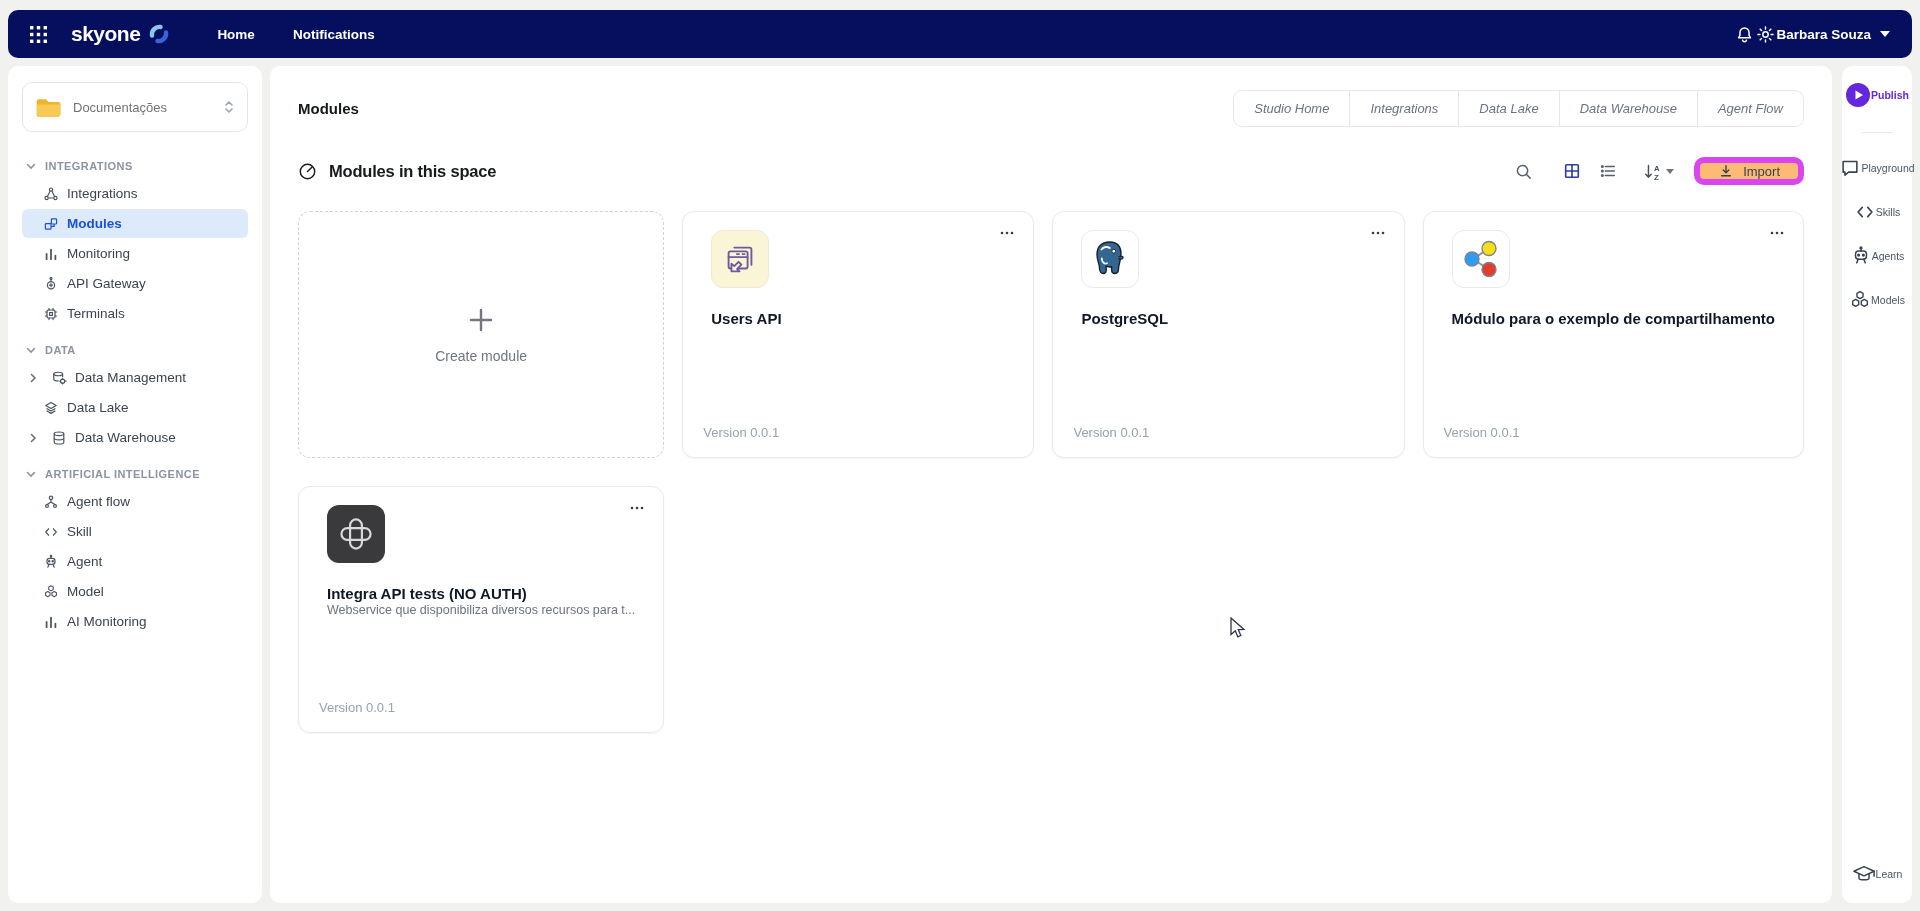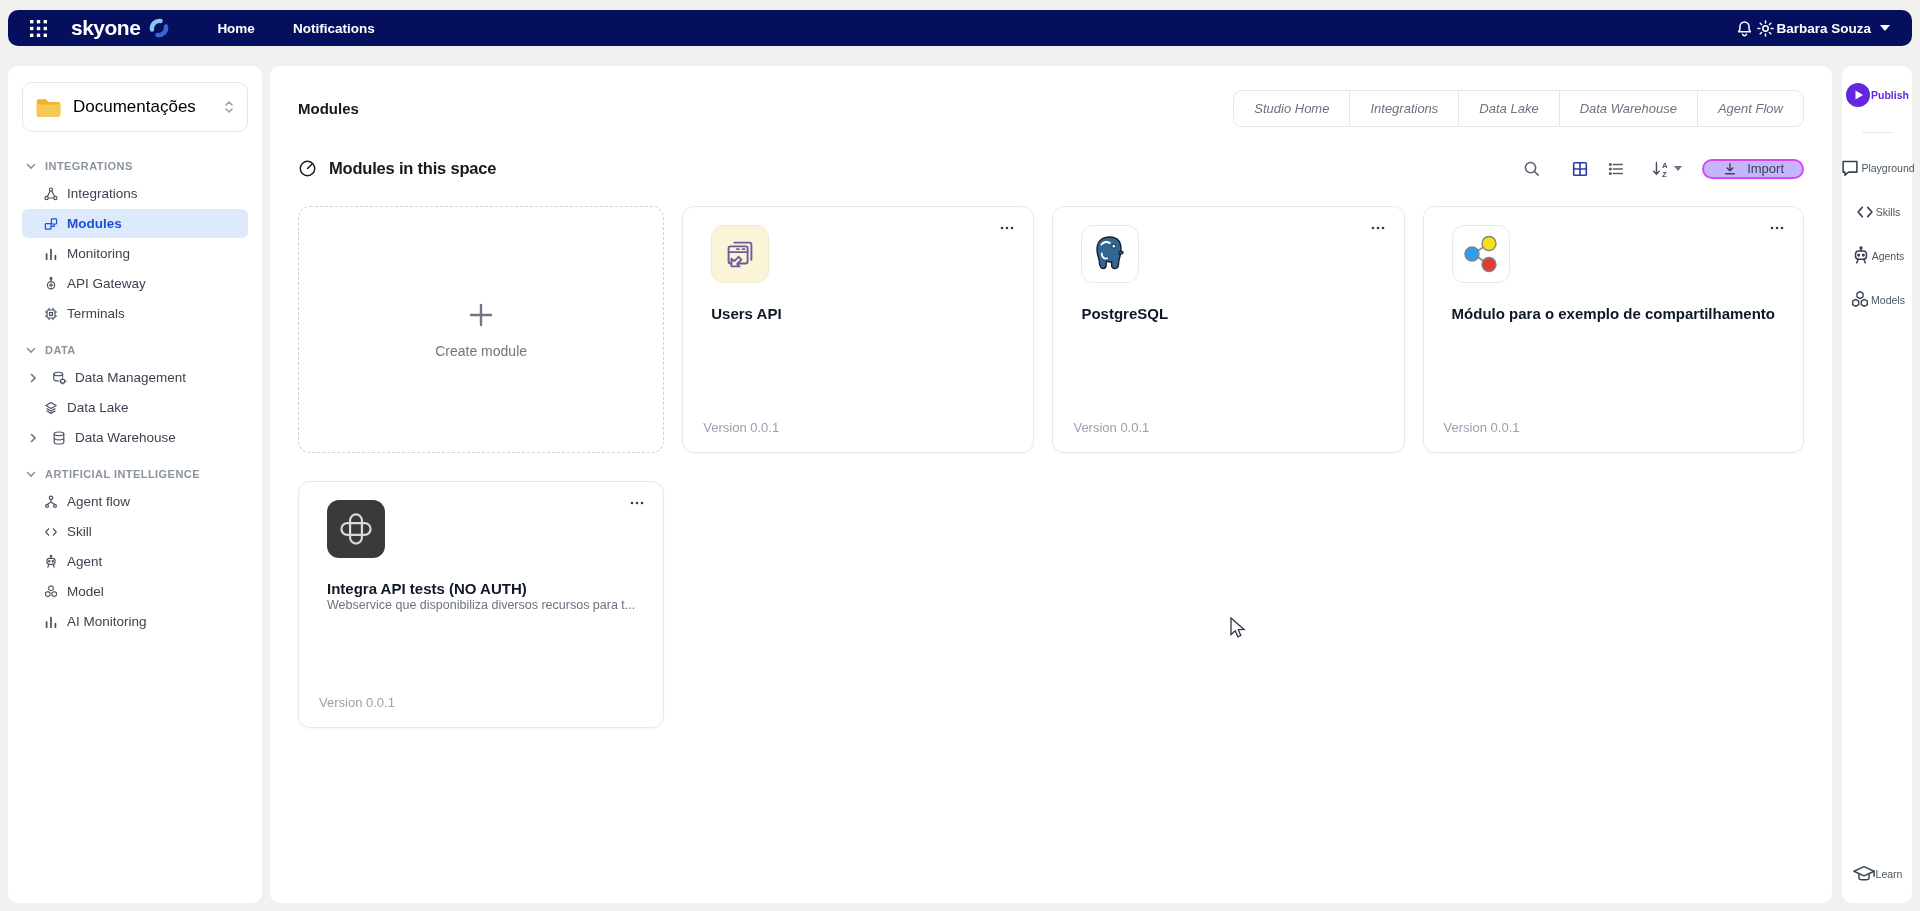--- a/index.html
+++ b/index.html
@@ -8,21 +8,21 @@
     font-family:"Liberation Sans", sans-serif;
     background:#f1f1ef;
     position:relative;
     overflow:hidden;
     color:#1f2937;
   }
   svg { display:block; }
 
   
   .topnav {
-    position:absolute; left:8px; right:8px; top:10px; height:36px;
+    position:absolute; left:8px; right:8px; top:10px; height:48px;
     background:#050f5e; border-radius:10px;
     display:flex; align-items:center; padding:0 22px;
   }
   .appgrid { margin-right:24px; cursor:pointer; }
   .brand { display:flex; align-items:center; gap:7px; }
   .brand-text { color:#fff; font-size:21px; font-weight:700; letter-spacing:-0.5px; }
   .nav-links { display:flex; gap:38px; margin-left:46px; }
   .nav-link { color:#fff; font-size:13.5px; font-weight:600; cursor:pointer; }
   .topnav-right { margin-left:auto; display:flex; align-items:center; }
   .icon-btn { cursor:pointer; display:flex; align-items:center; }
@@ -31,21 +31,21 @@
 
   
   .sidebar {
     position:absolute; left:8px; top:66px; width:254px; bottom:8px;
     background:#fff; border-radius:10px; padding:16px 14px;
   }
   .workspace {
     border:1px solid #e4e6ea; border-radius:10px; height:50px;
     display:flex; align-items:center; gap:10px; padding:0 12px; cursor:pointer;
   }
-  .workspace-label { font-size:17px; color:#000000; flex:1; }
+  .workspace-label { font-size:13px; color:#737373; flex:1; }
   .searchbox {
     margin-top:16px; border:1px solid #d7dade; border-radius:999px; height:36px;
     display:flex; align-items:center; padding:0 14px; gap:8px;
   }
   .searchbox input {
     border:none; outline:none; flex:1; font-size:14px; color:#374151;
     font-family:"Liberation Sans", sans-serif; background:transparent;
   }
   .searchbox input::placeholder { color:#9aa3af; }
   .nav-groups { margin-top:22px; }
@@ -88,22 +88,22 @@
 
   .section-row {
     margin-top:30px; display:flex; align-items:center; justify-content:space-between;
   }
   .section-left { display:flex; align-items:center; gap:12px; }
   .section-title { font-size:16.5px; font-weight:700; color:#17191c; letter-spacing:-0.2px; }
   .section-tools { display:flex; align-items:center; gap:14px; }
   .tool-btn { cursor:pointer; display:flex; align-items:center; padding:2px; }
   .sort-wrap { display:flex; align-items:center; gap:3px; cursor:pointer; }
   .import-btn {
-    display:flex; align-items:center; gap:9px; border:2px solid #d946ef;
-    border-radius:10px; padding:0 18px; cursor:pointer; background:#c4b5fd; margin-left:6px;
+    display:flex; align-items:center; gap:9px; border:6px solid #d946ef;
+    border-radius:10px; padding:0 18px; cursor:pointer; background:#fdba74; margin-left:6px;
   }
   .import-label { font-size:13px; color:#374151; font-weight:500; }
 
   
   .cards-grid {
     margin-top:26px; display:grid; grid-template-columns:repeat(4, 1fr);
     gap:28px 18px; grid-auto-rows:247px;
   }
   .create-card {
     border:1.5px dashed #ced3d9; border-radius:12px;

